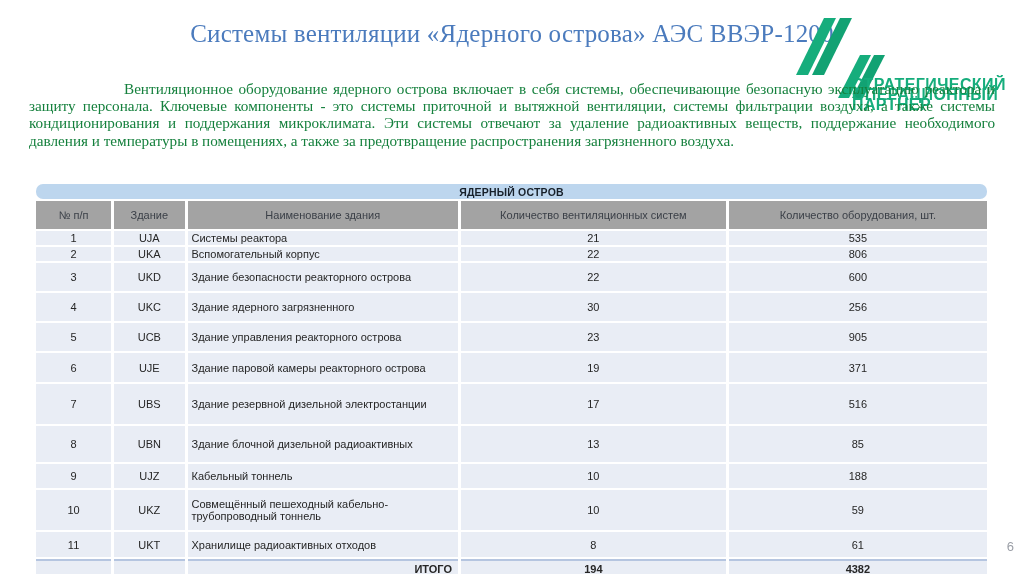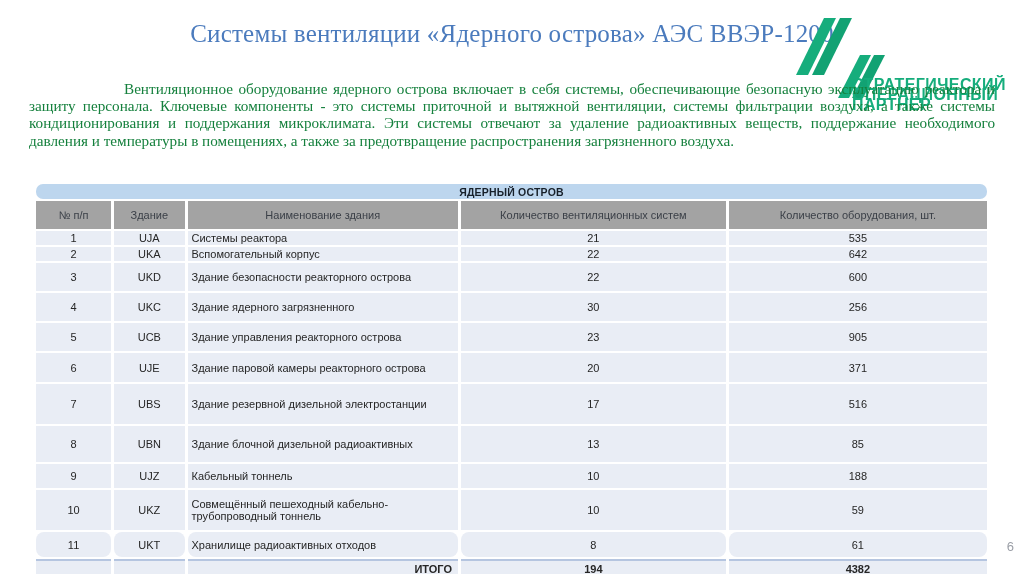--- a/index.html
+++ b/index.html
@@ -72,21 +72,21 @@
   tbody tr:nth-child(1) td{height:12px;}
   tbody tr:nth-child(2) td{height:12px;}
   tbody tr:nth-child(3) td{height:26px;}
   tbody tr:nth-child(4) td{height:26px;}
   tbody tr:nth-child(5) td{height:26px;}
   tbody tr:nth-child(6) td{height:27px;}
   tbody tr:nth-child(7) td{height:38px;}
   tbody tr:nth-child(8) td{height:34px;}
   tbody tr:nth-child(9) td{height:22px;}
   tbody tr:nth-child(10) td{height:38px;}
-  tbody tr:nth-child(11) td{height:23px;border-radius:8px;}
+  tbody tr:nth-child(11) td{height:23px;}
   tfoot td{
     background:#e9edf5;font-weight:bold;text-align:center;height:14px;
     border-top:2px solid #b5c5e0;
   }
   tfoot td.total-label{text-align:right;padding-right:6px;}
   
   .page-number{
     position:absolute;right:10px;bottom:20px;
     font-size:13px;color:#9a9ea6;z-index:3;
   }
@@ -141,21 +141,21 @@
     <td>UJA</td>
     <td class="name">Системы реактора</td>
     <td>21</td>
     <td>535</td>
   </tr>
           <tr>
     <td>2</td>
     <td>UKA</td>
     <td class="name">Вспомогательный корпус</td>
     <td>22</td>
-    <td>642</td>
+    <td>806</td>
   </tr>
           <tr>
     <td>3</td>
     <td>UKD</td>
     <td class="name">Здание безопасности реакторного острова</td>
     <td>22</td>
     <td>600</td>
   </tr>
           <tr>
     <td>4</td>
@@ -168,21 +168,21 @@
     <td>5</td>
     <td>UCB</td>
     <td class="name">Здание управления реакторного острова</td>
     <td>23</td>
     <td>905</td>
   </tr>
           <tr>
     <td>6</td>
     <td>UJE</td>
     <td class="name">Здание паровой камеры реакторного острова</td>
-    <td>20</td>
+    <td>19</td>
     <td>371</td>
   </tr>
           <tr>
     <td>7</td>
     <td>UBS</td>
     <td class="name">Здание резервной дизельной электростанции</td>
     <td>17</td>
     <td>516</td>
   </tr>
           <tr>

